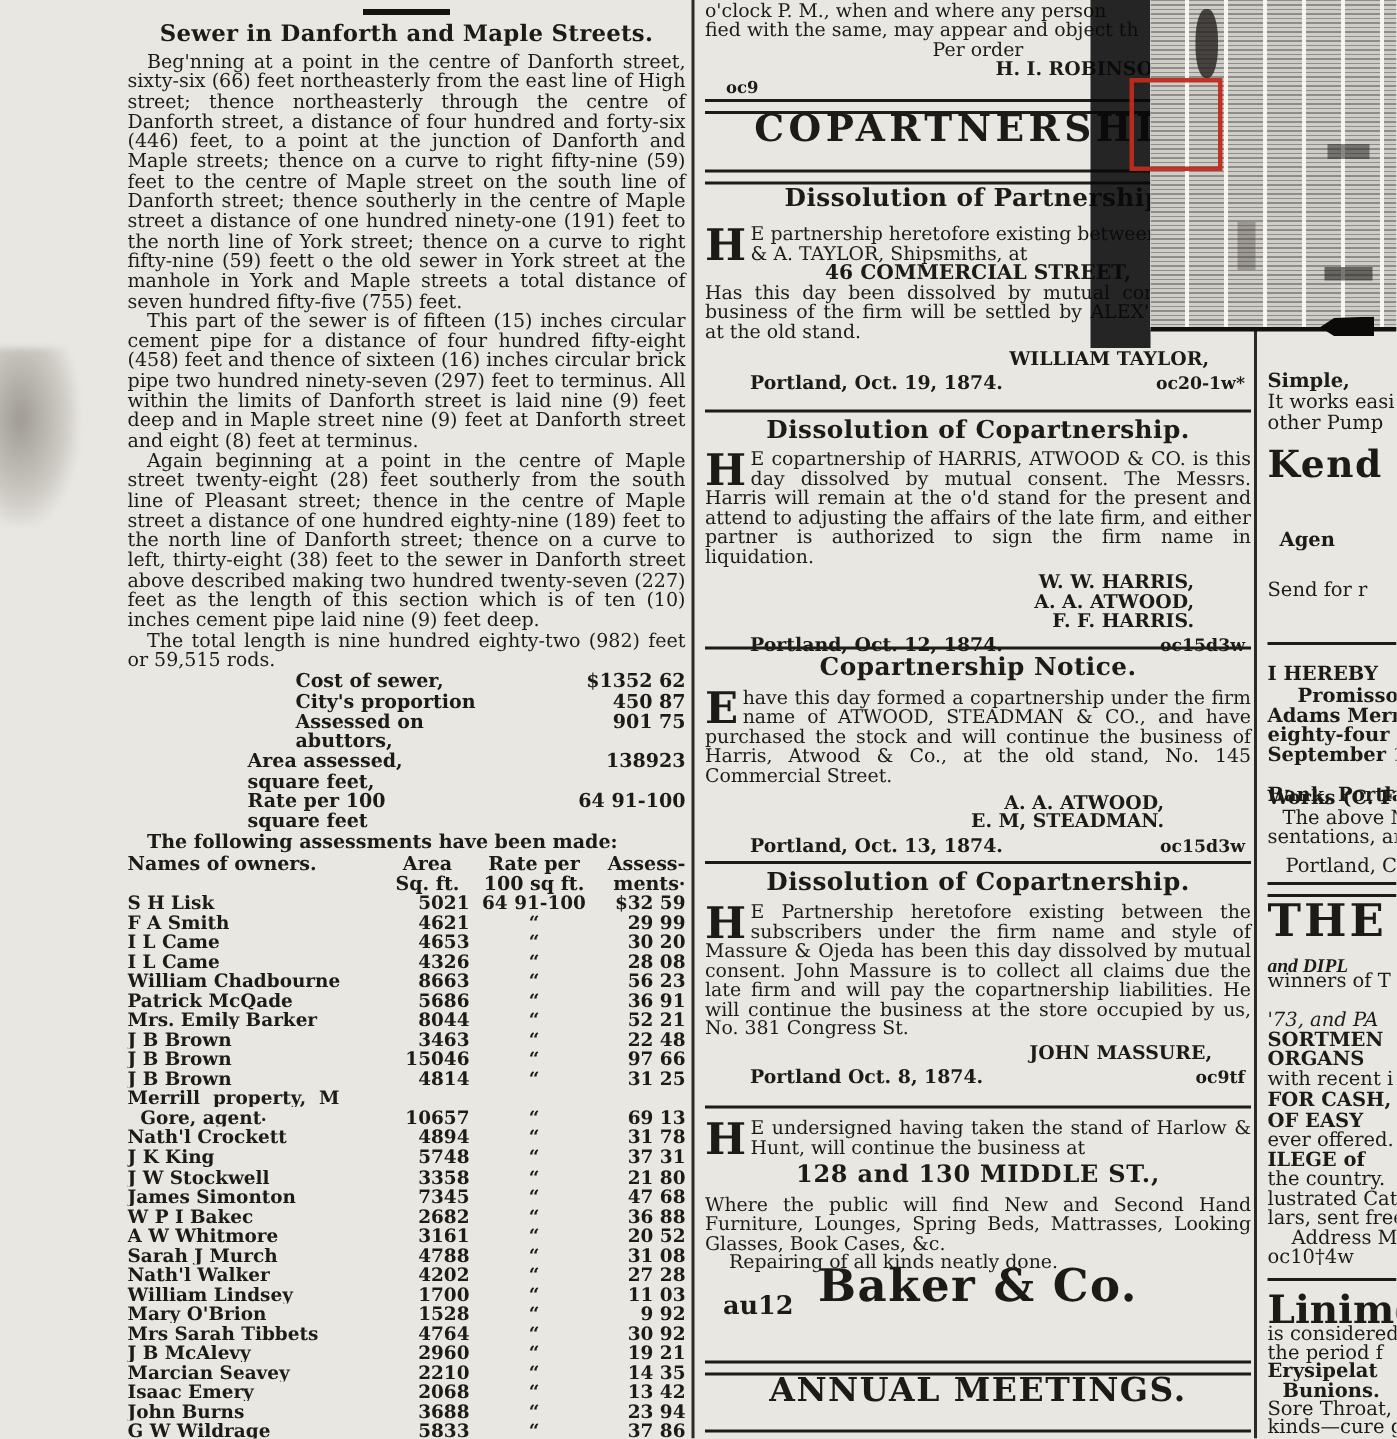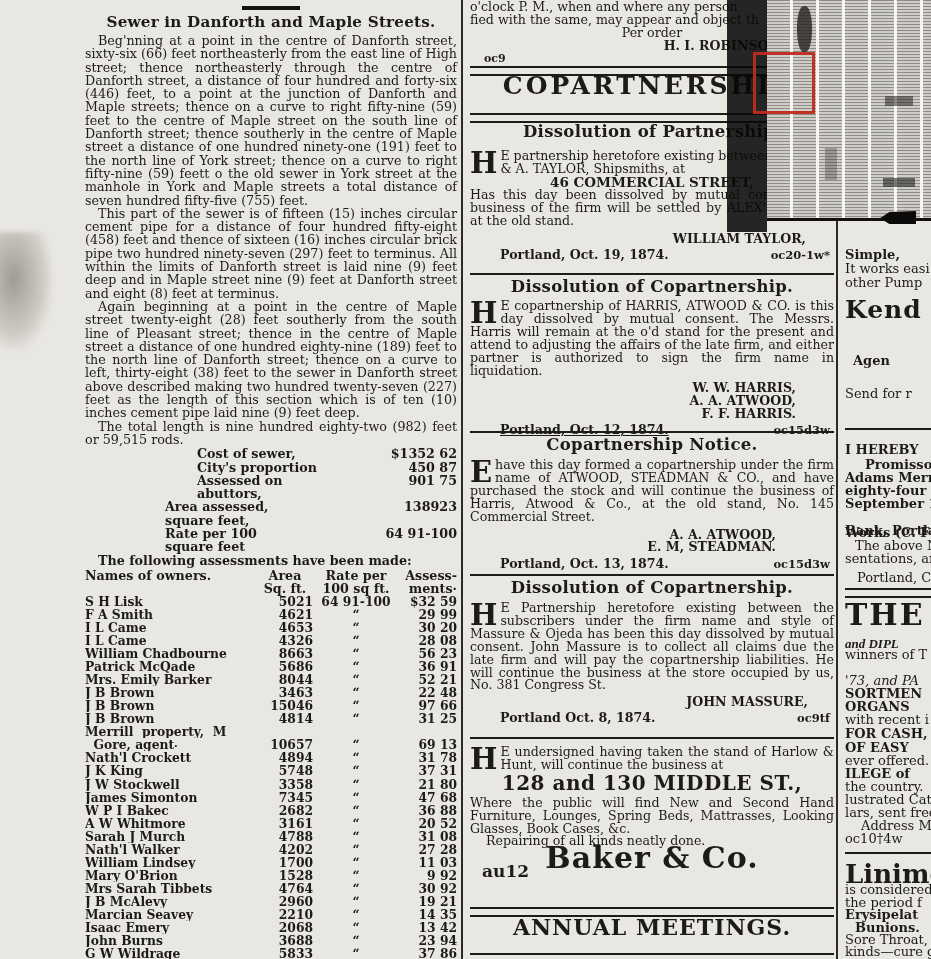--- a/index.html
+++ b/index.html
@@ -45,21 +45,21 @@
   
   .midcol{position:absolute;left:470px;top:0;width:364px;font-size:12.6px;line-height:12.9px;}
   .mc{position:absolute;left:0;width:364px;}
   .mh{font-weight:bold;text-align:center;font-size:16.5px;letter-spacing:.3px;}
   .mhr{position:absolute;left:0;width:364px;height:2px;background:#1e1c19;}
   .mdr{position:absolute;left:0;width:364px;height:6px;border-top:2px solid #1e1c19;border-bottom:2px solid #1e1c19;}
   .copart{font-weight:bold;font-size:25px;letter-spacing:3px;text-align:center;font-family:"DejaVu Serif",serif;}
   .dropcap::first-letter{font-size:29px;font-weight:bold;float:left;line-height:23px;padding:2px 3px 0 0;}
   .sig{text-align:right;font-weight:bold;padding-right:28px;line-height:12.6px;}
   .daterow{display:flex;justify-content:space-between;padding:0 4px 0 30px;}
-  .adr{font-weight:bold;font-size:20px;text-align:center;letter-spacing:.5px;}
+  .adr{font-weight:bold;font-size:16px;text-align:center;letter-spacing:.5px;}
   .bakername{font-weight:bold;font-size:30px;text-align:center;letter-spacing:1px;}
   .annual{font-weight:bold;font-size:22px;text-align:center;letter-spacing:1px;}
   .codeleft{font-weight:bold;font-size:17px;}
 
   
   .rightcol{position:absolute;left:845px;top:0;width:86px;height:690px;}
   .frag{position:absolute;left:0;white-space:nowrap;font-size:13px;line-height:13px;}
   .frb{font-weight:bold;}
   .fri{font-style:italic;}
   .frbig{font-weight:bold;font-size:25px;line-height:27px;letter-spacing:1px;}
@@ -356,21 +356,21 @@
     <div class="mc" style="top:300px;">
       <div class="para dropcap">HE copartnership of HARRIS, ATWOOD &amp; CO. is this day dissolved by mutual consent. The Messrs. Harris will remain at the o'd stand for the present and attend to adjusting the affairs of the late firm, and either partner is authorized to sign the firm name in liquidation.</div>
       <div style="height:5px;"></div>
       <div>
           <div class="sig" style="padding-right:38px;">W. W. HARRIS,</div>
           <div class="sig" style="padding-right:38px;">A. A. ATWOOD,</div>
           <div class="sig" style="padding-right:38px;">F. F. HARRIS.</div>
         </div>
       <div style="height:4px;"></div>
       <div class="daterow">
-        <span style="font-weight:bold;text-decoration:underline;">Portland, Oct. 12, 1874.</span>
+        <span style="font-weight:bold;">Portland, Oct. 12, 1874.</span>
         <span style="font-weight:bold;font-size:11.5px;">oc15d3w</span>
       </div>
     </div>
 
     <div class="mhr" style="top:431px;"></div>
     <div class="mc mh" style="top:439px;">Copartnership Notice.</div>
 
     <div class="mc" style="top:459px;">
       <div class="para dropcap">E have this day formed a copartnership under the firm name of ATWOOD, STEADMAN &amp; CO., and have purchased the stock and will continue the business of Harris, Atwood &amp; Co., at the old stand, No. 145 Commercial Street.</div>
       <div style="height:5px;"></div>

